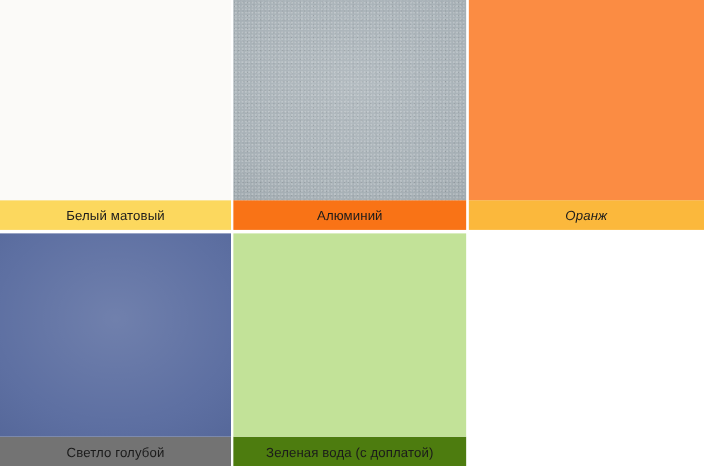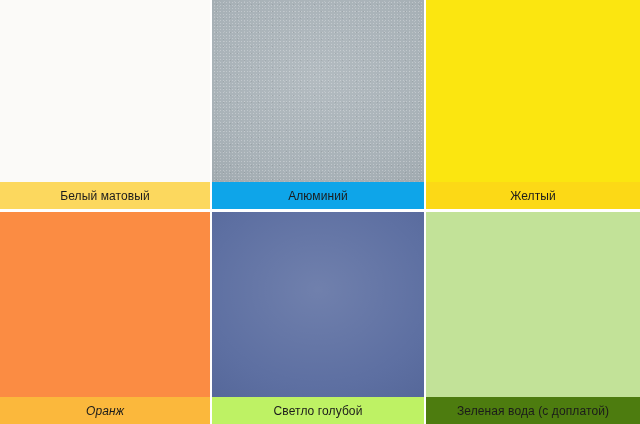--- a/index.html
+++ b/index.html
@@ -87,36 +87,32 @@
 
 <div class="swatch-grid">
 
   <div class="swatch-card">
     <div class="swatch-color" style="background: rgb(251, 250, 248);"></div>
     <div class="swatch-label" style="background: rgb(252, 216, 94);">Белый матовый</div>
   </div>
 
   <div class="swatch-card">
     <div class="swatch-color vignette grain" style="background: rgb(164, 174, 180);"></div>
-    <div class="swatch-label" style="background: #0ea5e9;">Алюминий</div>
+    <div class="swatch-label" style="background: #f97316;">Алюминий</div>
   </div>
 
-  <div class="swatch-card">
-    <div class="swatch-color" style="background: rgb(251, 230, 16);"></div>
-    <div class="swatch-label" style="background: rgb(252, 217, 22);">Желтый</div>
-  </div>
 
   <div class="swatch-card">
     <div class="swatch-color" style="background: rgb(251, 140, 67);"></div>
     <div class="swatch-label" style="background: rgb(251, 184, 60); font-style: italic;">Оранж</div>
   </div>
 
   <div class="swatch-card">
     <div class="swatch-color vignette" style="background: rgb(85, 104, 157);"></div>
-    <div class="swatch-label" style="background: #bef264;">Светло голубой</div>
+    <div class="swatch-label" style="background: #737373;">Светло голубой</div>
   </div>
 
   <div class="swatch-card">
     <div class="swatch-color" style="background: rgb(194, 226, 152);"></div>
     <div class="swatch-label" style="background: #4d7c0f;">Зеленая вода (с доплатой)</div>
   </div>
 
 </div>
 
 </body></html>

